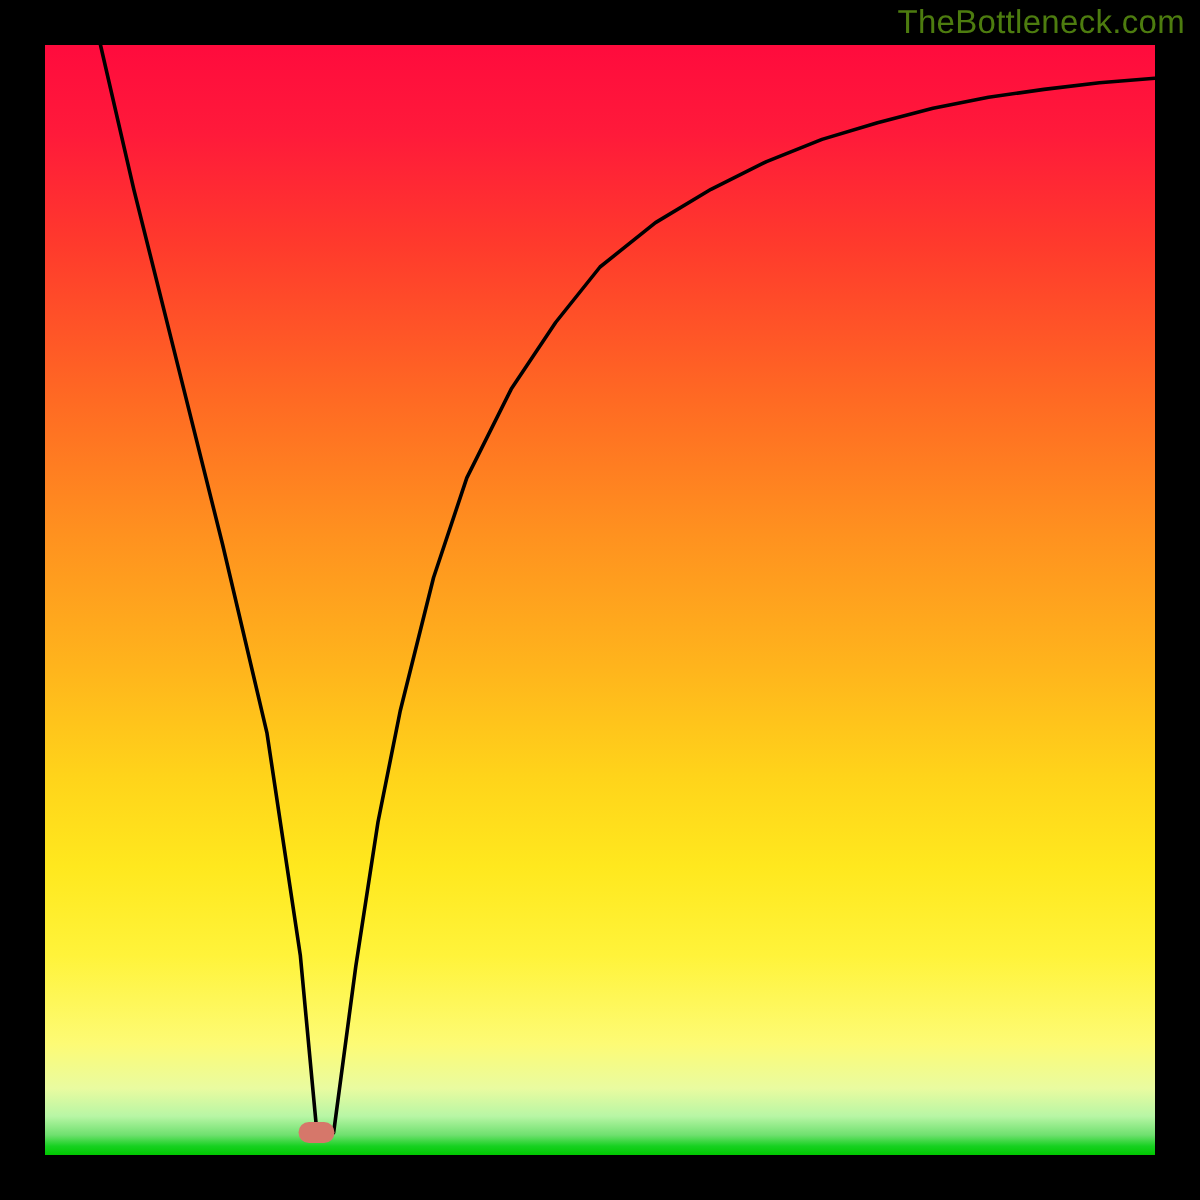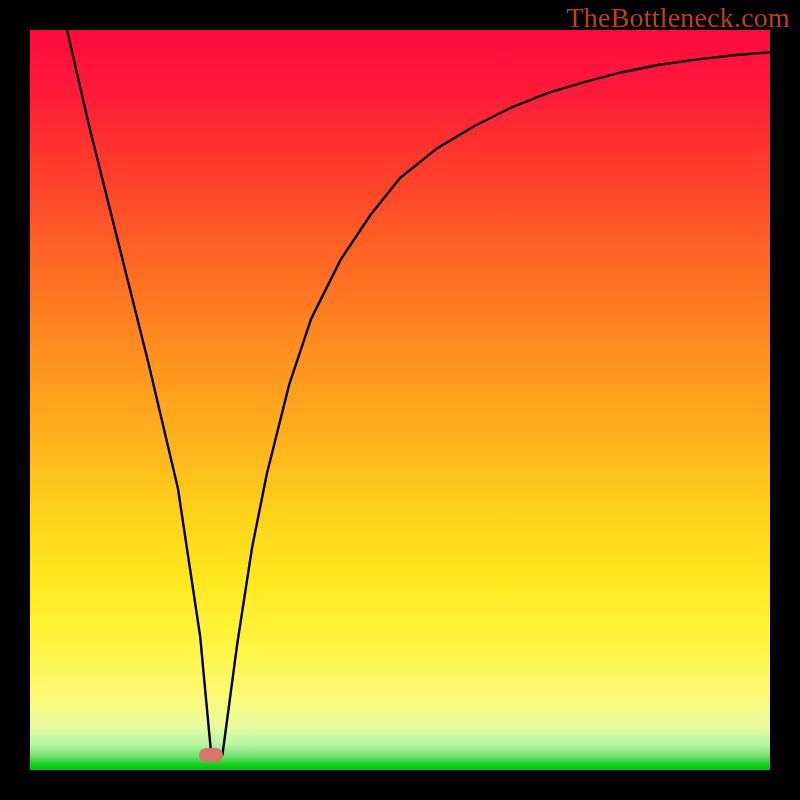--- a/index.html
+++ b/index.html
@@ -14,26 +14,25 @@
   .frame {
     position: relative;
     width: 800px;
     height: 800px;
     background: #000;
   }
   .watermark {
     position: absolute;
     top: 2px;
     right: 10px;
-    color: #c2410c;
-    font-size: 28px;
+    color: #4d7c0f;
+    font-size: 22px;
     font-weight: 500;
     letter-spacing: 0.2px;
     z-index: 10;
-    font-family: Liberation Serif, serif;
   }
   .plot-area {
     position: absolute;
     left: 30px;
     top: 30px;
     width: 740px;
     height: 740px;
     overflow: hidden;
   }
   .gradient-bg {

